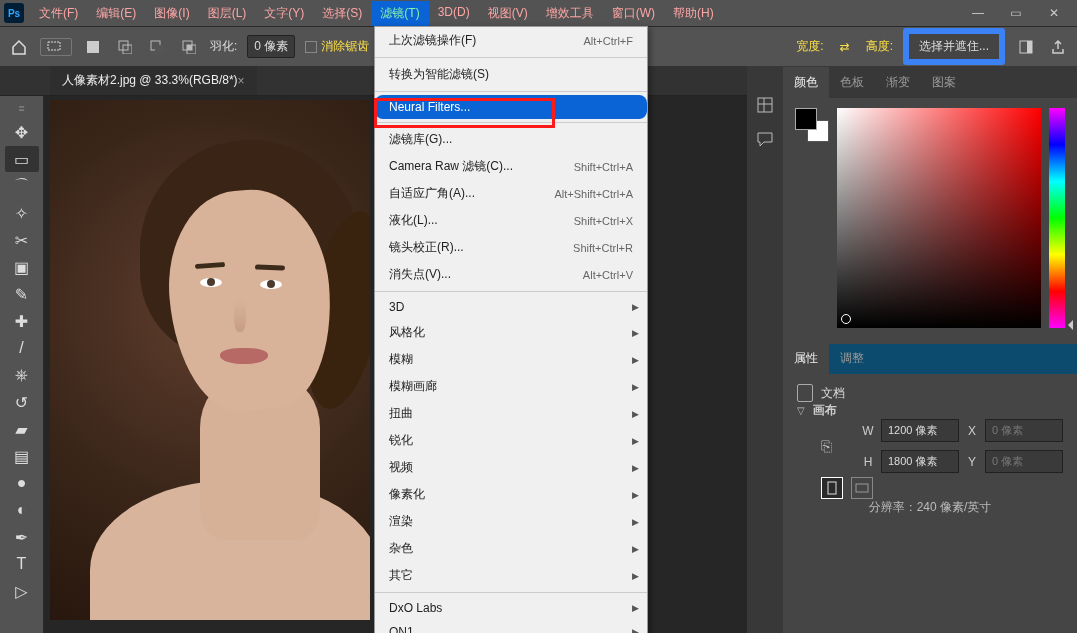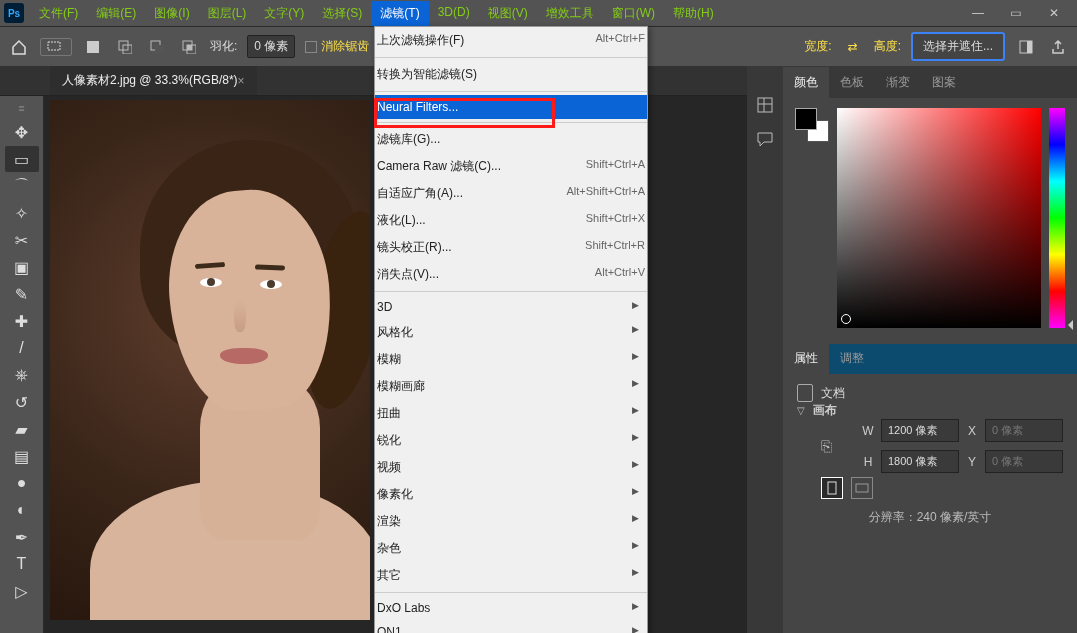--- a/index.html
+++ b/index.html
@@ -1,29 +1,29 @@
 <!DOCTYPE html>
 <html><head>
 <meta charset="utf-8">
 <style>
 * { margin:0; padding:0; box-sizing:border-box; font-family:"Microsoft YaHei",Arial,sans-serif; font-size:12px; user-select:none; }
 body { background:#323232; width:1077px; height:633px; overflow:hidden; color:#ddd; position:relative; }
 .menubar { background:#535353; height:26px; display:flex; align-items:center; padding:0 4px; }
 .ps-logo { width:20px; height:20px; background:#001e36; color:#31a8ff; font-weight:bold; font-size:10px; display:flex; align-items:center; justify-content:center; border-radius:3px; margin-right:6px; }
-.menu-item { padding:4px 9px; color:#84cc16; cursor:pointer; }
-.menu-item.open { background:#0a64d6; color:#ffffff; }
+.menu-item { padding:4px 9px; color:#fca5a5; cursor:pointer; }
+.menu-item.open { background:#0a64d6; color:#86efac; }
 .win-btns { margin-left:auto; display:flex; }
 .win-btn { width:38px; height:26px; display:flex; align-items:center; justify-content:center; color:#ccc; font-size:12px; }
 .optbar { background:#535353; height:40px; border-top:1px solid #2a2a2a; display:flex; align-items:center; padding:0 8px; gap:10px; color:#ddd; }
 .opt-icon { width:22px; height:22px; display:flex; align-items:center; justify-content:center; color:#ddd; }
 .opt-sel { border:1px solid #777; padding:2px 6px; border-radius:2px; }
 .opt-val { background:#3a3a3a; padding:2px 6px; border:1px solid #222; border-radius:2px; min-width:48px; text-align:left; }
 .opt-disabled { color:#fde047; }
 .chk { width:12px; height:12px; border:1px solid #888; display:inline-block; margin-right:4px; vertical-align:middle; }
-.opt-btn { background:#444; border:2px solid #3b82f6; padding:4px 10px; border-radius:3px; font-size:12px; }
+.opt-btn { background:#444; border:6px solid #3b82f6; padding:4px 10px; border-radius:3px; font-size:12px; }
 .opt-share { margin-left:auto; display:flex; gap:10px; align-items:center; }
 .docbar { background:#323232; height:30px; display:flex; align-items:center; padding-left:50px; gap:16px; border-bottom:1px solid #222; }
 .doc-tab { background:#2e2e2e; color:#eee; padding:6px 12px; display:flex; align-items:center; gap:0; font-size:12px; }
 .doc-close { color:#999; }
 .toolbox { position:absolute; left:0; top:96px; width:44px; background:#535353; height:537px; border-right:1px solid #2a2a2a; display:flex; flex-direction:column; align-items:center; padding-top:8px; }
 .thead { width:30px; height:8px; display:flex; justify-content:center; margin-bottom:6px; }
 .thead::before { content:"≣"; color:#888; font-size:8px; }
 .tool { width:34px; height:26px; display:flex; align-items:center; justify-content:center; color:#ddd; margin:1px 0; border-radius:2px; font-size:16px; position:relative; }
 .tool.active { background:#333; }
 .canvas-area { position:absolute; left:44px; top:96px; right:330px; bottom:0; background:#262626; display:flex; align-items:flex-start; justify-content:flex-start; }
@@ -34,22 +34,22 @@
 .hair { position:absolute; left:90px; top:40px; width:220px; height:220px; background:#3a2416; border-radius:50% 50% 40% 40%;}
 .hair2 { position:absolute; left:260px; top:110px; width:70px; height:200px; background:#39230f; border-radius:50%; transform:rotate(10deg); }
 .eye { position:absolute; width:22px; height:9px; background:#fff; border-radius:50%; }
 .eye.l { left:150px; top:178px; } .eye.r { left:210px; top:180px; }
 .pupil { position:absolute; width:8px; height:8px; background:#4a3b2e; border-radius:50%; top:0; left:7px; }
 .brow { position:absolute; width:30px; height:5px; background:#3c2b1a; border-radius:3px; }
 .brow.l { left:145px; top:163px; transform:rotate(-4deg);} .brow.r { left:205px; top:165px; transform:rotate(2deg);}
 .nose { position:absolute; left:184px; top:200px; width:12px; height:32px; background:linear-gradient(#d8b39a,#c79e84); border-radius:40%; }
 .lips { position:absolute; left:170px; top:248px; width:48px; height:16px; background:#b76a65; border-radius:50% 50% 60% 60%; }
 .dropdown { position:absolute; left:374px; top:26px; width:274px; background:#f0f0f0; border:1px solid #999; box-shadow:2px 2px 6px rgba(0,0,0,.4); color:#222; z-index:50; }
-.dd-row { display:flex; padding:5px 2px; justify-content:space-between; font-size:12px; }
-.dd-row.sel { background:#0a64d6; color:#fff; }
+.dd-row { display:flex; align-items:center; padding:5px 14px; justify-content:space-between; font-size:12px; }
+.dd-row.sel { background:#0a64d6; color:#fff;border-radius:8px; }
 .dd-row.sub::after { content:"▶"; font-size:9px; color:#555; position:absolute; right:8px; }
 .dd-row.sub { position:relative; }
 .dd-sep { height:1px; background:#ccc; margin:3px 0; }
 .sc { color:#666; font-size:11px; }
 .hl-box { position:absolute; left:374px; top:98px; width:181px; height:30px; border:3px solid #ff1a1a; z-index:60; pointer-events:none; }
 .panels { position:absolute; right:0; top:66px; width:330px; bottom:0; background:#454545; display:flex; }
 .panel-strip { width:36px; background:#383838; display:flex; flex-direction:column; align-items:center; padding-top:28px; gap:12px; }
 .strip-ico { width:22px; height:22px; color:#bbb; display:flex; align-items:center; justify-content:center; }
 .panel-main { flex:1; display:flex; flex-direction:column; background:#454545; }
 .ptabs { display:flex; height:32px; background:#383838; align-items:flex-end; }
@@ -69,21 +69,21 @@
 .doc-icn { width:16px; height:18px; border:1px solid #aaa; border-radius:2px; }
 .collapse-tri { color:#bbb; font-size:10px; }
 .dim-grid { display:grid; grid-template-columns:auto 14px 78px 14px 78px; row-gap:8px; column-gap:6px; align-items:center; margin-left:24px; }
 .dim-lbl { color:#ccc; width:14px; text-align:center; }
 .dim-val { background:#3a3a3a; border:1px solid #222; padding:3px 6px; min-width:66px; font-size:11px; color:#ddd; }
 .dim-val.ro { color:#777; }
 .link-ic { grid-row:1 / span 2; color:#bbb; display:flex; align-items:center; font-size:14px; }
 .orient-row { display:flex; gap:8px; margin-left:24px; margin-top:4px; }
 .orient-btn { width:22px; height:22px; border:1px solid #888; display:flex; align-items:center; justify-content:center; }
 .orient-btn.act { background:#2a2a2a; border-color:#fff; }
-.res-row { text-align:center; color:#bbb; font-size:12px; margin-top:10px; }
+.res-row { text-align:center; color:#bbb; font-size:12px; margin-top:0; }
 svg { display:block; }
 </style>
 </head>
 <body>
 
 <div class="menubar">
   <div class="ps-logo">Ps</div>
   <div id="menu-items" style="display: flex;">
       <span class="menu-item">文件(F)</span>
       <span class="menu-item">编辑(E)</span>

